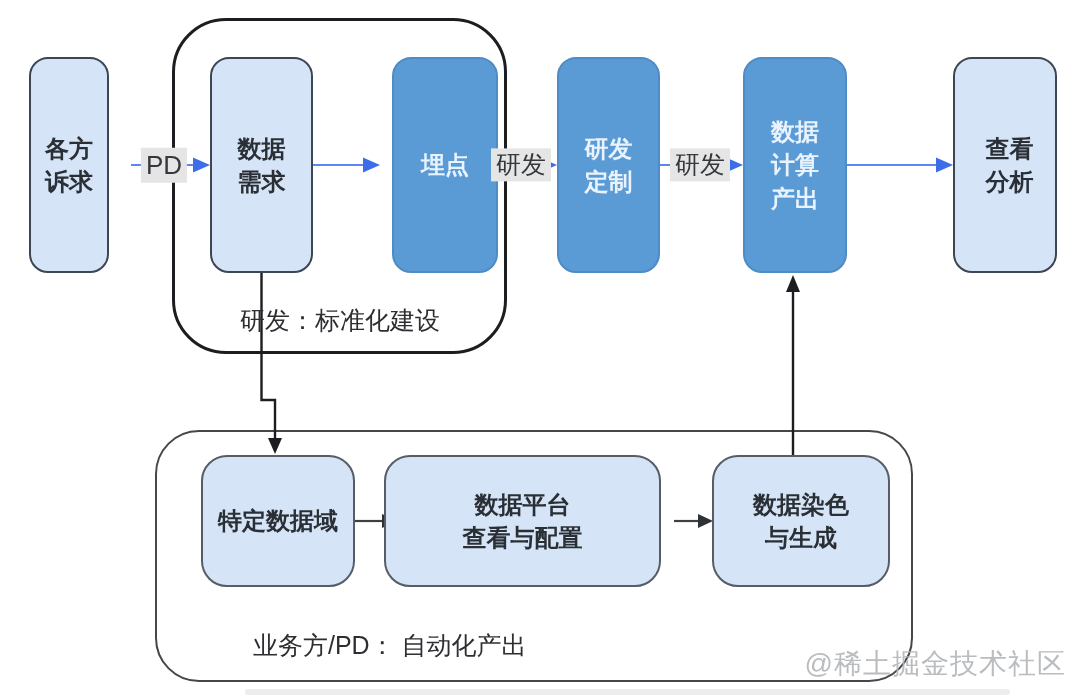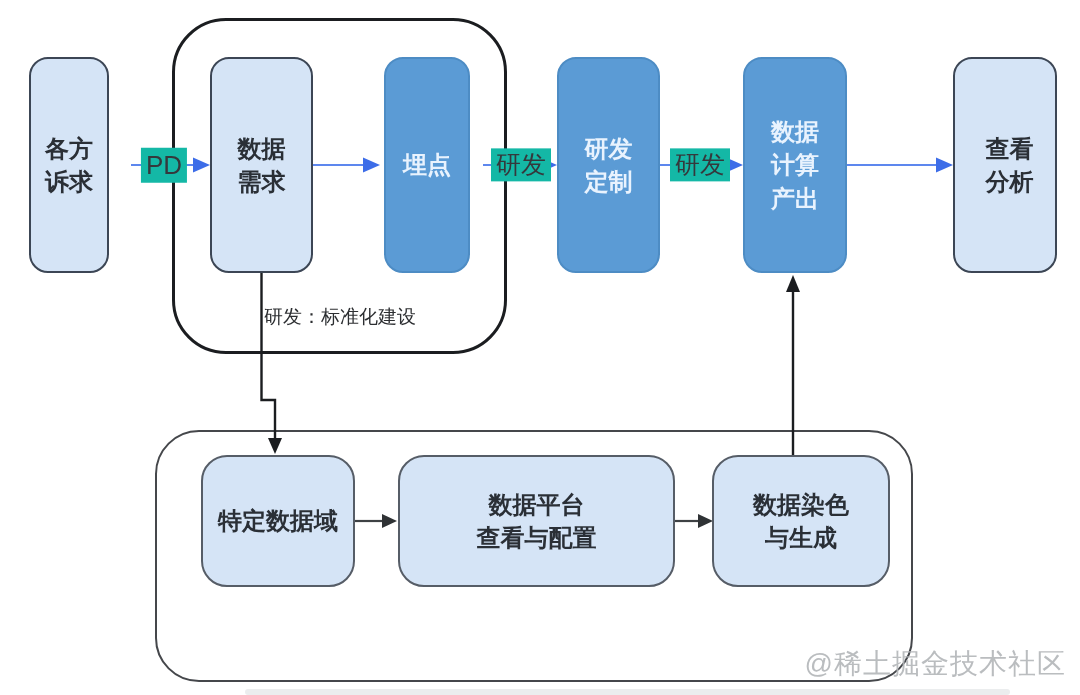--- a/index.html
+++ b/index.html
@@ -18,21 +18,21 @@
     border:3px solid var(--dark-line,#17191d);
     border-radius:54px;
   }
   .group-auto {
     left:155px; top:430px; width:758px; height:252px;
     border:2.5px solid #45474b;
     border-radius:44px;
   }
   .group-label {
     position:absolute; z-index:4;
-    font-size:19px; color:#2c2e31; font-weight:500;
+    font-size:25px; color:#2c2e31; font-weight:500;
     white-space:nowrap;
   }
   .group-label.rd { left:340px; top:304px; transform:translateX(-50%); }
   .group-label.auto { left:253px; top:629px; }
   
   .node {
     position:absolute; z-index:3;
     display:flex; align-items:center; justify-content:center;
     text-align:center; white-space:pre-line;
     font-weight:700; line-height:1.38;
@@ -43,38 +43,38 @@
     color:#2a2f36;
   }
   .node.dark {
     background:var(--dark-node-fill,#5b9bd5);
     border:2px solid #4d8cc4;
     color:#e9f3fe;
   }
   .node.toprow { top:57px; height:216px; border-radius:19px; font-size:24px; }
   .n-demands   { left:29px;  width:80px; }
   .n-datareq   { left:210px; width:103px; }
-  .n-tracking  { left:384px; width:86px; }
+  .n-tracking  { left:392px; width:106px; }
   .n-rdcustom  { left:557px; width:103px; }
   .n-compute   { left:743px; width:104px; }
   .n-view      { left:953px; width:104px;padding-left:9px; }
   .node.botrow {
     top:455px; height:132px; border-radius:26px; font-size:24px;
     border:2px solid #565d67;
   }
   .n-domain    { left:201px; width:154px; }
-  .n-platform  { left:398px; width:277px; }
+  .n-platform  { left:384px; width:277px; }
   .n-dyeing    { left:712px; width:178px; }
   
   .arrow-layer { position:absolute; left:0; top:0; z-index:2; }
   
   .edge-label {
     position:absolute; z-index:4;
     transform:translate(-50%,-50%);
-    background:#14b8a6; padding:1px 5px;
+    background:#e5e5e5; padding:1px 5px;
     text-align:left; color:#35383c;
     font-size:25px; line-height:1.25; white-space:pre-line;
   }
   .el-pd { left:164px; top:165px; font-size:26px; }
   .el-rd1 { left:521px; top:165px; }
   .el-rd2 { left:700px; top:165px; }
   .el-biz { left:897px; top:166px; }
   
   .watermark {
     position:absolute; right:14px; top:645px; z-index:5;
@@ -145,15 +145,16 @@
   <div class="node light botrow n-platform">数据平台
 查看与配置</div>
   <div class="node light botrow n-dyeing">数据染色
 与生成</div>
 
   <div class="edge-label el-pd">PD</div>
   <div class="edge-label el-rd1">研发</div>
   <div class="edge-label el-rd2">研发</div>
 
   <div class="group-label rd">研发：标准化建设</div>
+  <div class="group-label auto">业务方/PD：  自动化产出</div>
 
   <div class="watermark">@稀土掘金技术社区</div>
 </div>
 
 </body></html>

